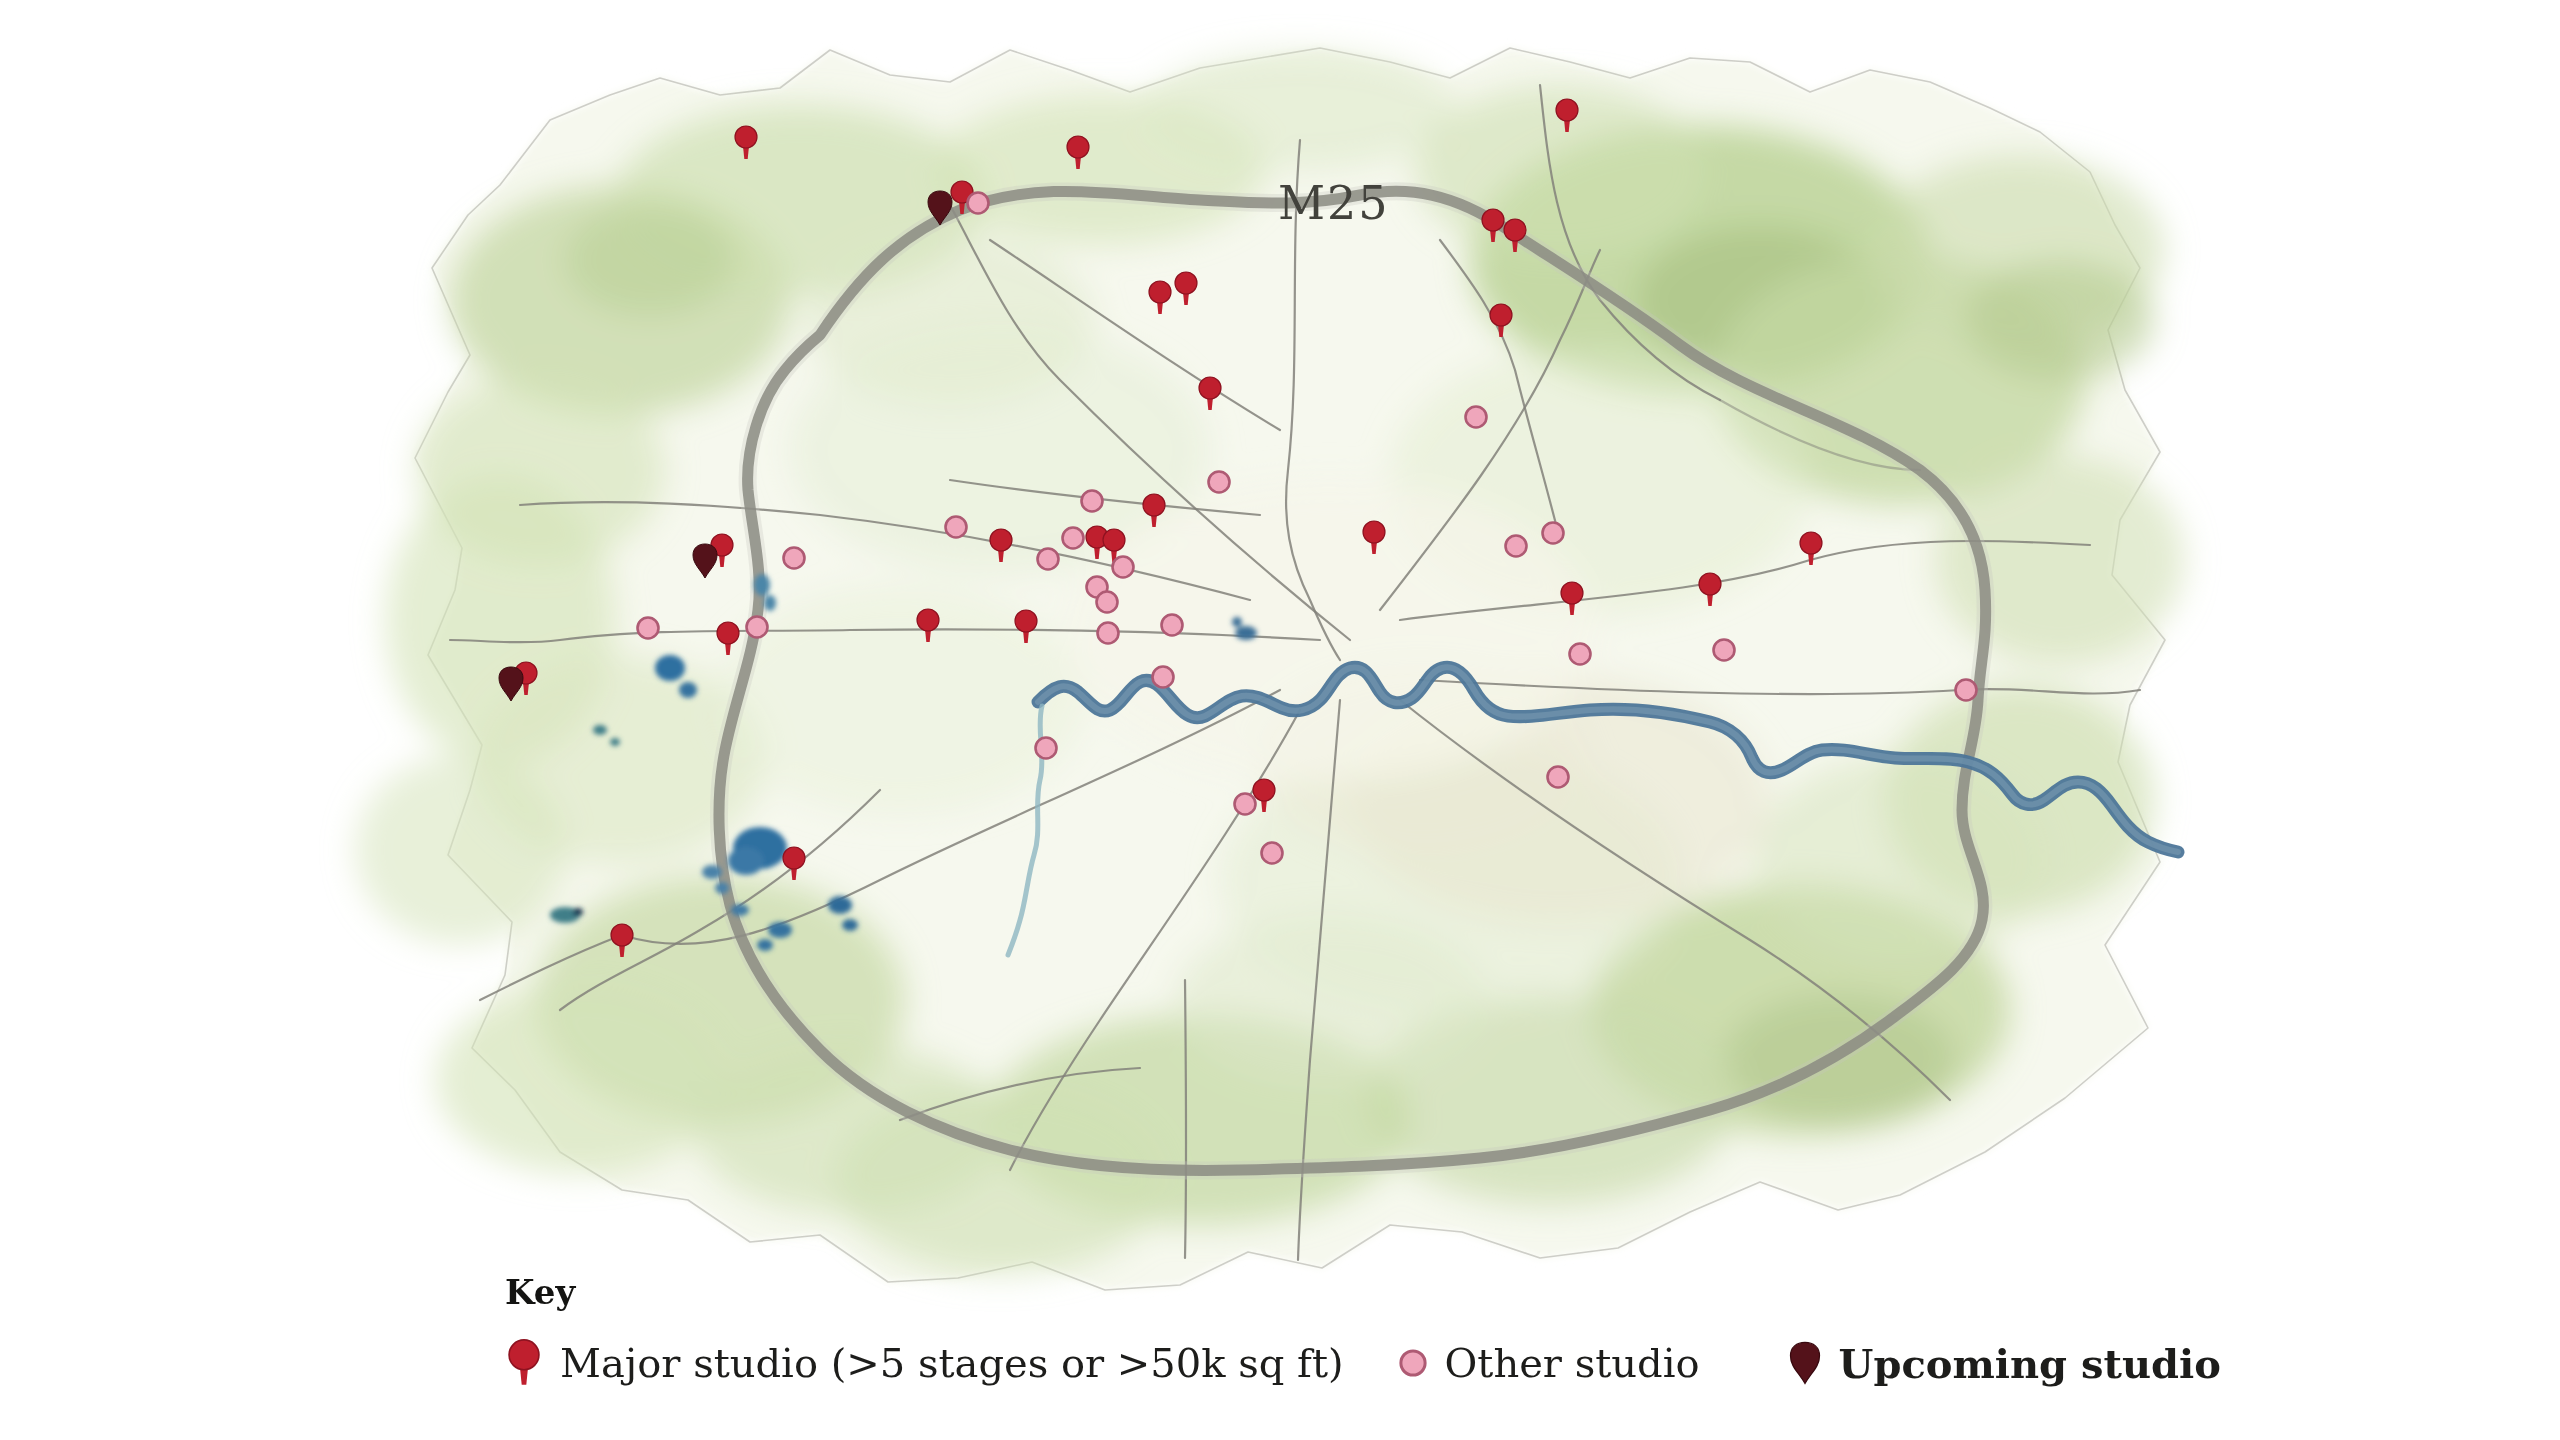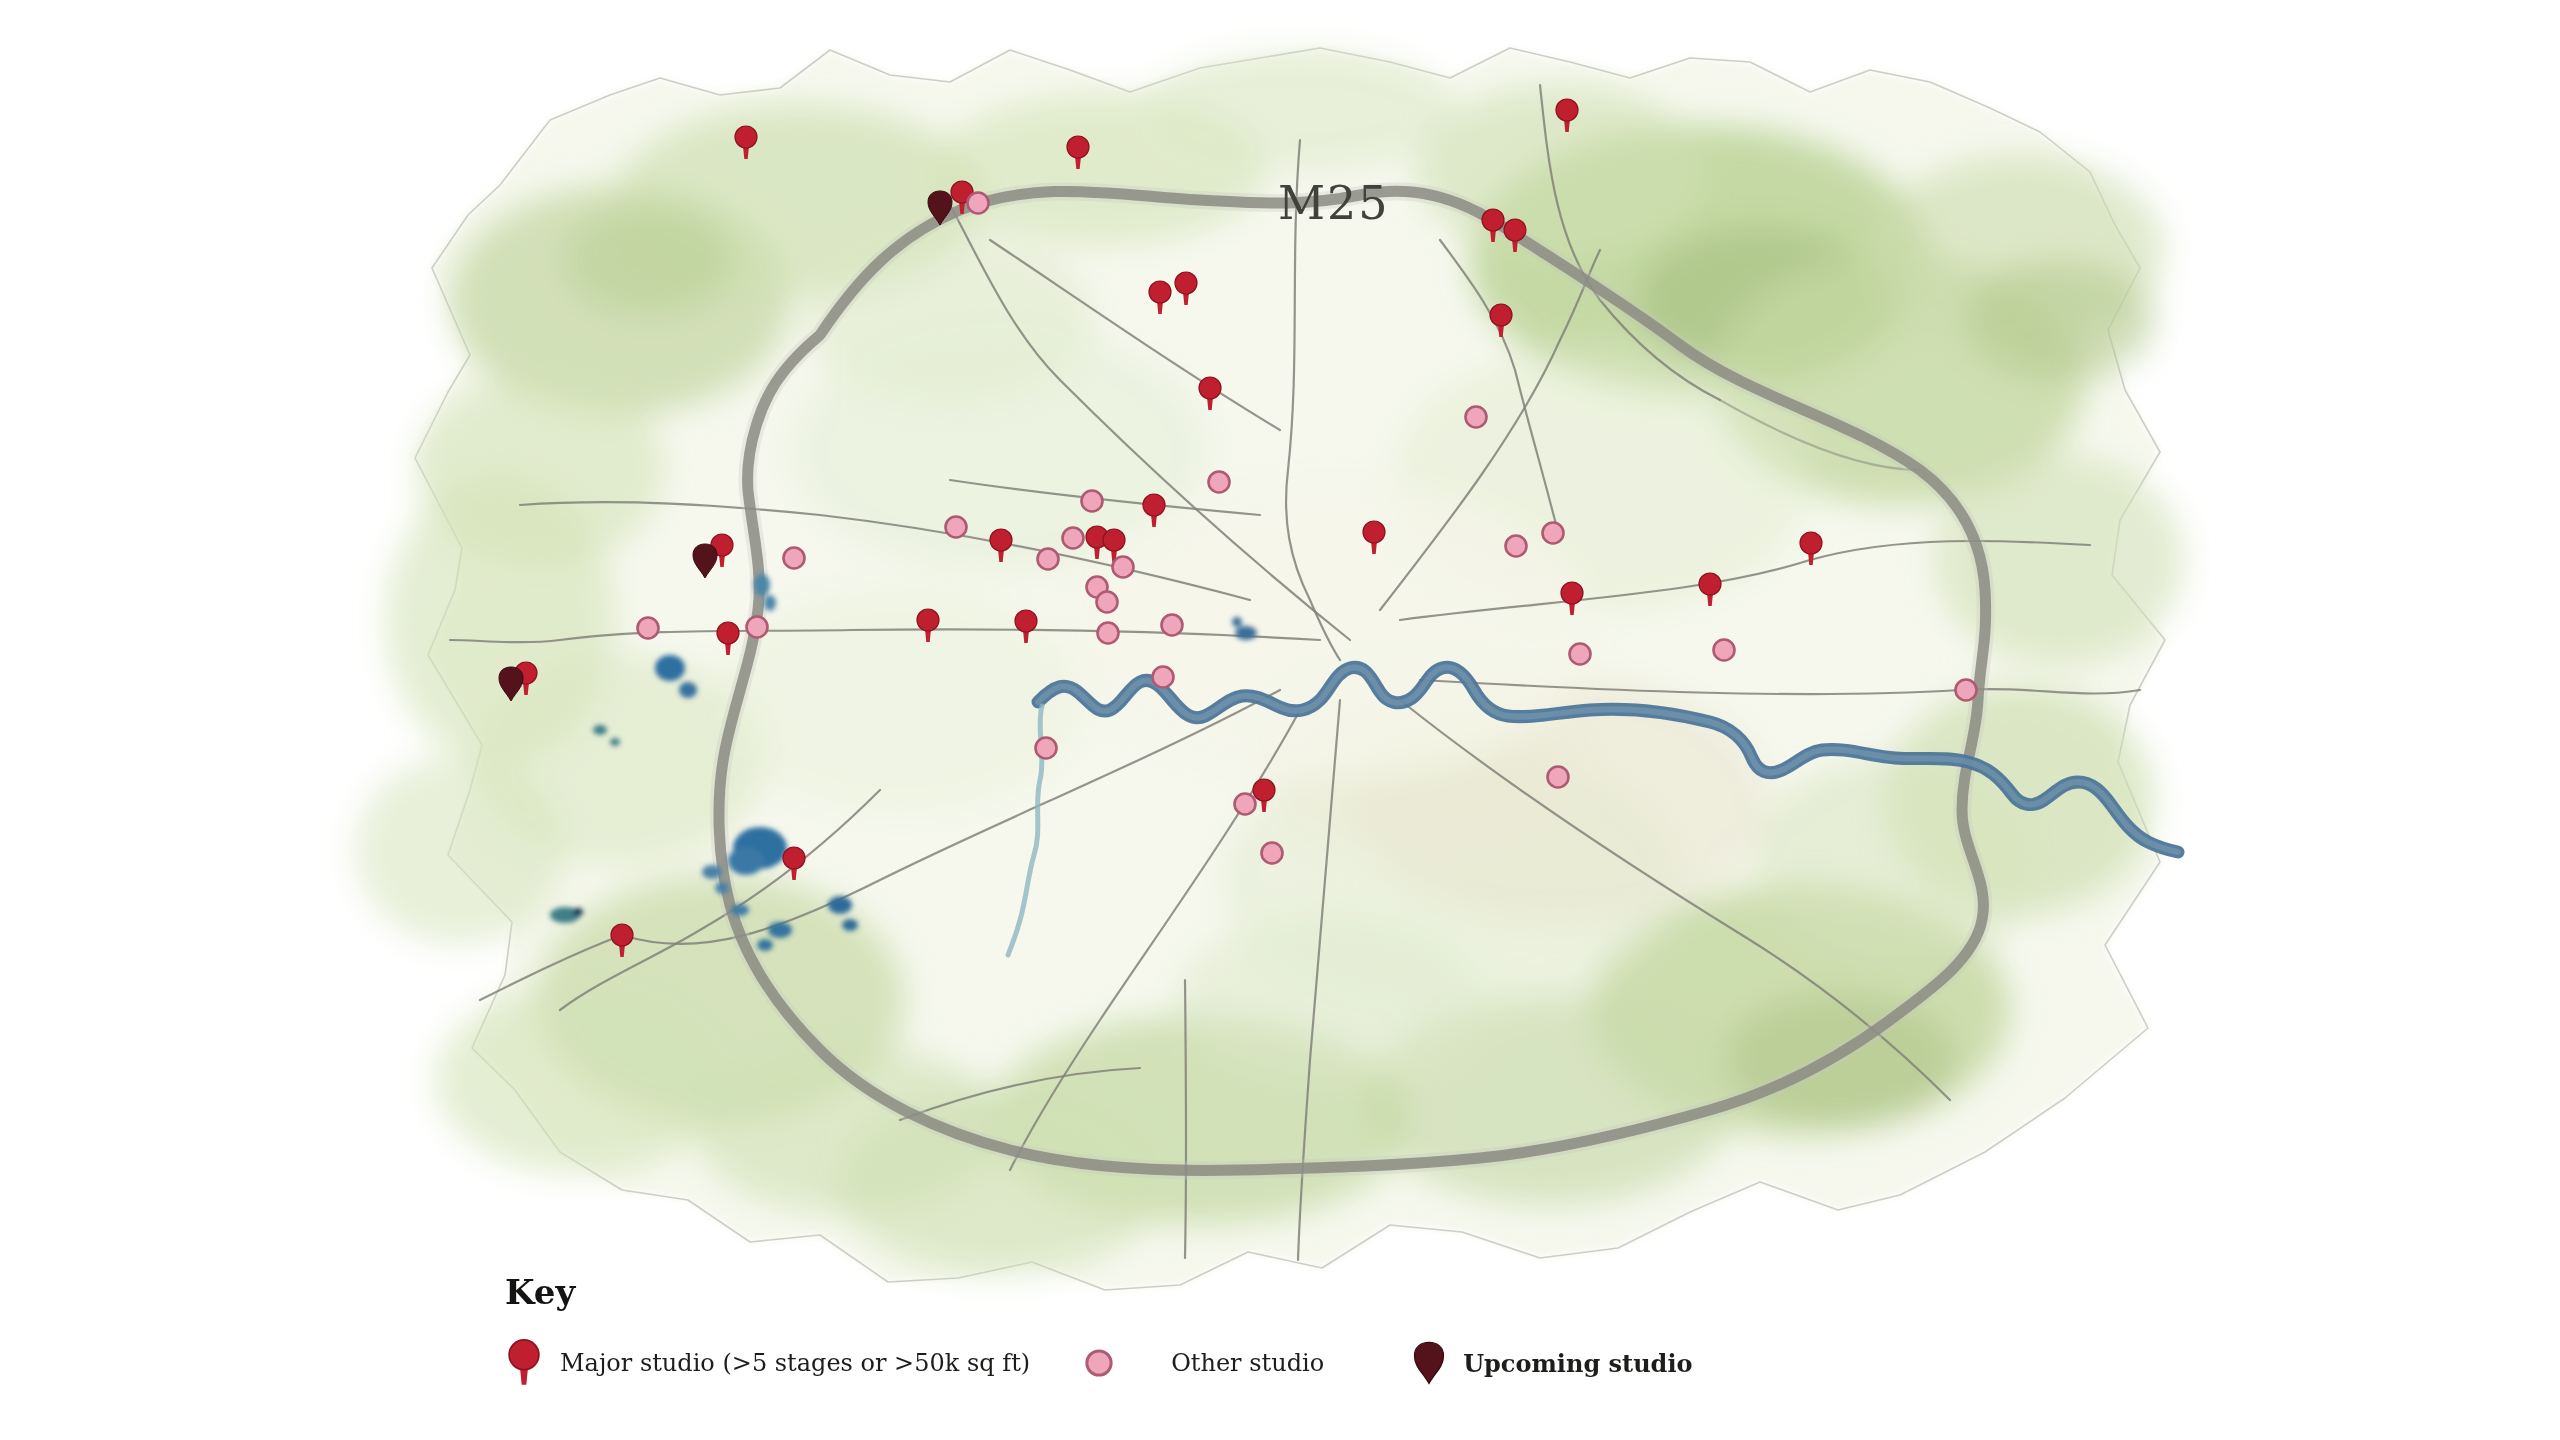--- a/index.html
+++ b/index.html
@@ -9,22 +9,22 @@
   .map-label{position:absolute;color:#3a3a35;pointer-events:none;}
   .city-label{left:1244px;top:578px;font-size:62px;letter-spacing:3px;color:#3b3b37;}
   .motorway-label{left:1278px;top:176px;font-size:46px;letter-spacing:2px;color:#42423c;}
   .pin-layer{position:absolute;left:0;top:0;width:2560px;height:1440px;}
   .pin{position:absolute;}
   .legend{position:absolute;left:505px;top:1272px;color:#1d1d1b;}
   .legend-heading{font-weight:700;font-size:34px;color:#141412;margin:0 0 26px 0;}
   .legend-row{display:flex;align-items:center;}
   .legend-item{display:flex;align-items:center;}
   .legend-item .li-icon{display:flex;align-items:center;justify-content:center;margin-right:17px;}
-  .legend-item .li-label{font-size:24px;white-space:nowrap;}
-  .li-gap-a{margin-left:54px;gap:40px;}
+  .legend-item .li-label{font-size:40px;white-space:nowrap;}
+  .li-gap-a{margin-left:54px;}
   .li-gap-b{margin-left:88px;font-weight:bold;}
 </style>
 </head>
 <body>
 
 <div class="stage">
 
   <svg class="map-svg" viewBox="0 0 2560 1440" xmlns="http://www.w3.org/2000/svg">
     <defs>
       <filter id="wash" x="-30%" y="-30%" width="160%" height="160%">

